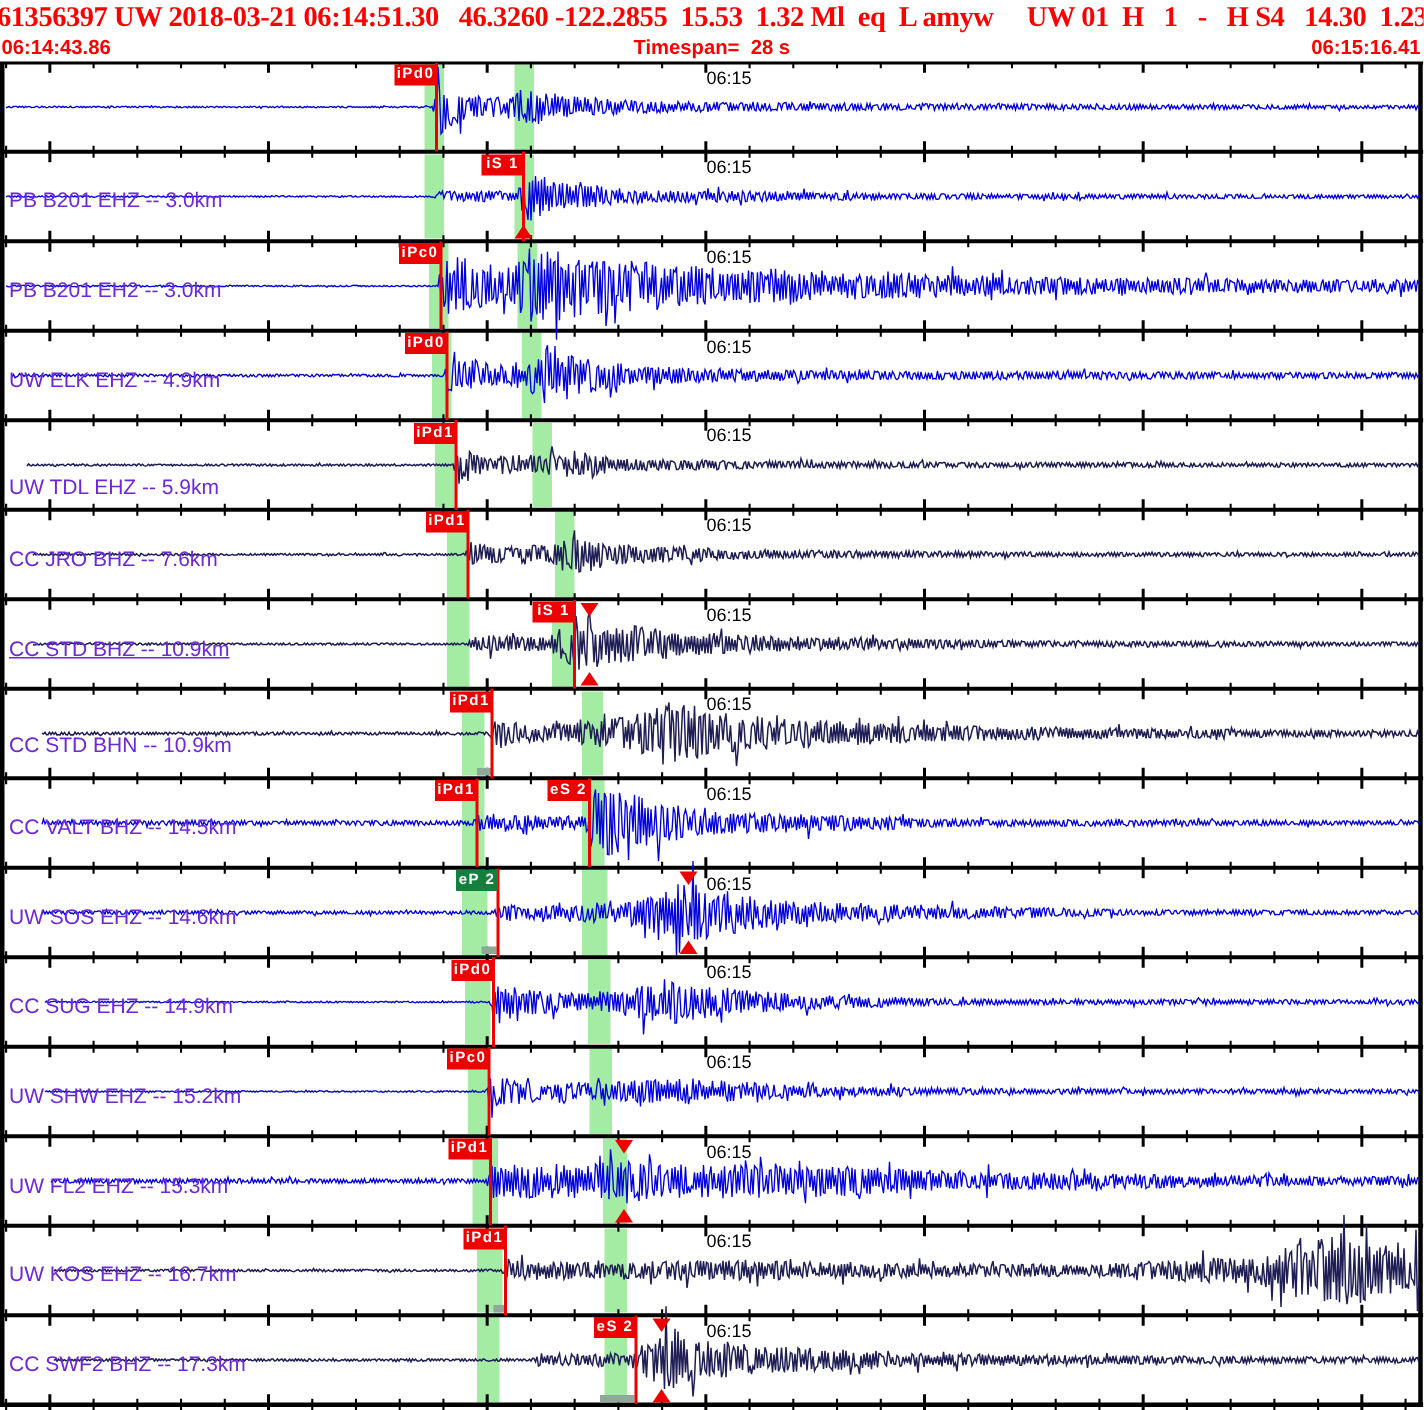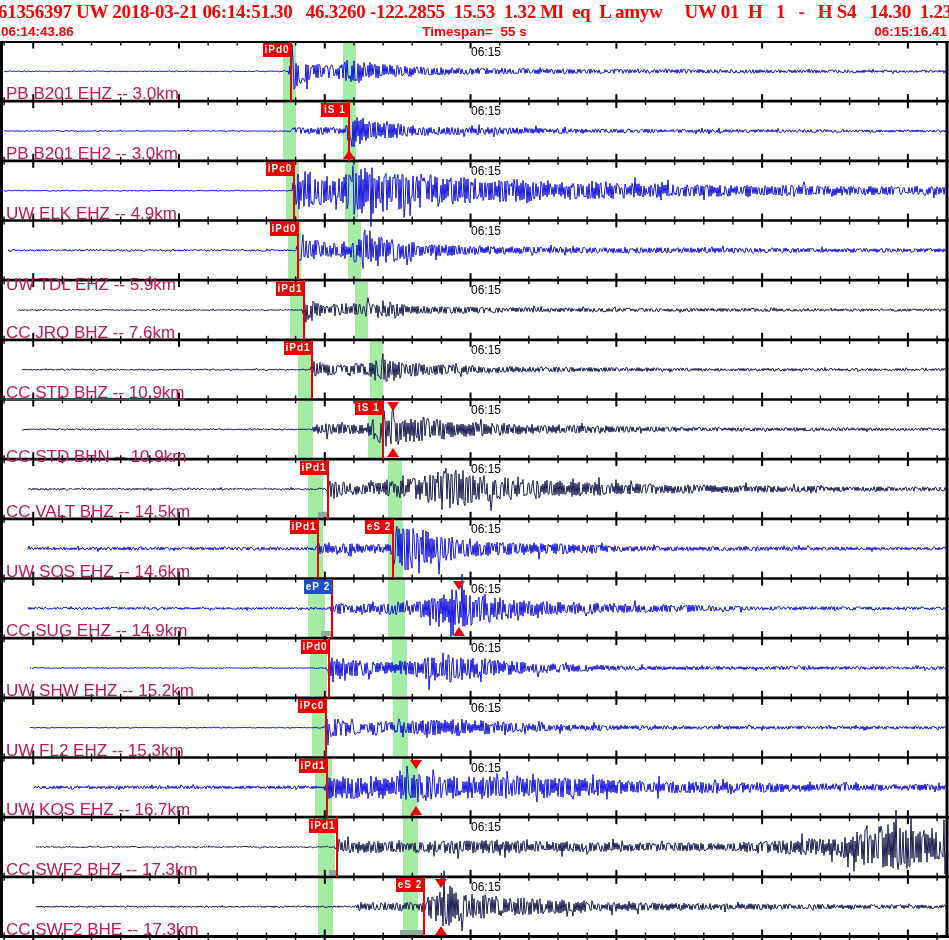--- a/index.html
+++ b/index.html
@@ -19,40 +19,40 @@
     font-size:13.5px;line-height:16px;white-space:pre;
   }
   #hdr-start{left:1px;}
   #hdr-span{left:0;width:100%;text-align:center;}
   #hdr-end{right:2px;text-align:right;}
   
   #plot{position:absolute;left:0;top:0;width:949px;height:940px;}
   .panel-hit{position:absolute;left:0;width:949px;z-index:0;}
   .band{position:absolute;z-index:1;}
   #wf{position:absolute;left:0;top:0;z-index:2;}
-  .sta-label{position:absolute;z-index:3;font-size:17px;color:#be185d;white-space:pre;}
+  .sta-label{position:absolute;z-index:3;font-size:14px;color:#6d28d9;white-space:pre;margin-top:41px;}
   .min-label{position:absolute;z-index:3;font-size:12px;color:#000;}
   .gray-mark{position:absolute;z-index:3;}
   .pick-line{position:absolute;width:2px;z-index:4;}
   .pick-flag{
     position:absolute;width:28px;height:14px;z-index:5;color:#fff;font-weight:bold;
     font-size:10px;line-height:14px;text-align:center;letter-spacing:1px;white-space:pre;
   }
   .tri-down{position:absolute;width:0;height:0;z-index:5;
     border-left:6px solid transparent;border-right:6px solid transparent;}
   .tri-up{position:absolute;width:0;height:0;z-index:5;
     border-left:6px solid transparent;border-right:6px solid transparent;}
 </style>
 </head>
 <body>
 
 <div id="header">
   <div class="title-line" style="color: rgb(255, 0, 0);">61356397 UW 2018-03-21 06:14:51.30   46.3260 -122.2855  15.53  1.32 Ml  eq  L amyw     UW 01  H   1   -   H S4   14.30  1.23</div>
   <div class="hdr-small" id="hdr-start" style="color: rgb(255, 0, 0);">06:14:43.86</div>
-  <div class="hdr-small" id="hdr-span" style="color: rgb(255, 0, 0);">Timespan=  55 s</div>
+  <div class="hdr-small" id="hdr-span" style="color: rgb(255, 0, 0);">Timespan=  28 s</div>
   <div class="hdr-small" id="hdr-end" style="color: rgb(255, 0, 0);">06:15:16.41</div>
 </div>
 
 <div id="plot">
     <svg id="wf" width="949" height="940">
       <line x1="0" y1="41.5" x2="949" y2="41.5" stroke="#000000" stroke-width="3"></line>
       <line x1="0" y1="101.16666666666666" x2="949" y2="101.16666666666666" stroke="#000000" stroke-width="2.6"></line>
       <line x1="0" y1="160.83333333333331" x2="949" y2="160.83333333333331" stroke="#000000" stroke-width="2.6"></line>
       <line x1="0" y1="220.5" x2="949" y2="220.5" stroke="#000000" stroke-width="2.6"></line>
       <line x1="0" y1="280.16666666666663" x2="949" y2="280.16666666666663" stroke="#000000" stroke-width="2.6"></line>
@@ -682,21 +682,21 @@
     <div class="pick-flag" style="left: 290px; top: 520.333px; background: rgb(238, 0, 0);">iPd1</div>
     <div class="pick-line" style="left: 392px; top: 518.833px; height: 59.6667px; background: rgb(238, 0, 0);"></div>
     <div class="pick-flag" style="left: 365px; top: 520.333px; background: rgb(238, 0, 0);">eS 2</div>
     <div class="panel-hit" style="top: 578.5px; height: 59.6667px;"></div>
     <div class="band" style="left: 308px; width: 17px; top: 580px; height: 56.6667px; background: rgb(164, 236, 164);"></div>
     <div class="band" style="left: 388px; width: 17px; top: 580px; height: 56.6667px; background: rgb(164, 236, 164);"></div>
     <div class="sta-label" style="left: 6px; top: 621.167px;">CC SUG EHZ -- 14.9km</div>
     <div class="min-label" style="left: 471px; top: 581.5px;">06:15</div>
     <div class="gray-mark" style="left: 321px; width: 10px; top: 631.167px; height: 5px; background: rgb(143, 168, 154);"></div>
     <div class="pick-line" style="left: 331px; top: 578.5px; height: 59.6667px; background: rgb(238, 0, 0);"></div>
-    <div class="pick-flag" style="left: 304px; top: 580px; background: #1d4ed8;">eP 2</div>
+    <div class="pick-flag" style="left: 304px; top: 580px; background: #15803d;">eP 2</div>
     <div class="tri-down" style="left: 453px; top: 580.5px; border-top: 9px solid rgb(238, 0, 0);"></div>
     <div class="tri-up" style="left: 453px; top: 627.167px; border-bottom: 9px solid rgb(238, 0, 0);"></div>
     <div class="panel-hit" style="top: 638.167px; height: 59.6667px;"></div>
     <div class="band" style="left: 310px; width: 17px; top: 639.667px; height: 56.6667px; background: rgb(164, 236, 164);"></div>
     <div class="band" style="left: 392px; width: 15px; top: 639.667px; height: 56.6667px; background: rgb(164, 236, 164);"></div>
     <div class="sta-label" style="left: 6px; top: 680.833px;">UW SHW EHZ -- 15.2km</div>
     <div class="min-label" style="left: 471px; top: 641.167px;">06:15</div>
     <div class="pick-line" style="left: 328px; top: 638.167px; height: 59.6667px; background: rgb(238, 0, 0);"></div>
     <div class="pick-flag" style="left: 301px; top: 639.667px; background: rgb(238, 0, 0);">iPd0</div>
     <div class="panel-hit" style="top: 697.833px; height: 59.6667px;"></div>

